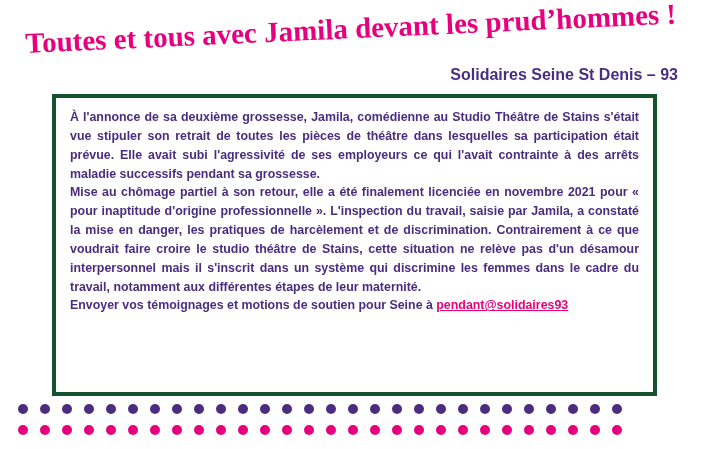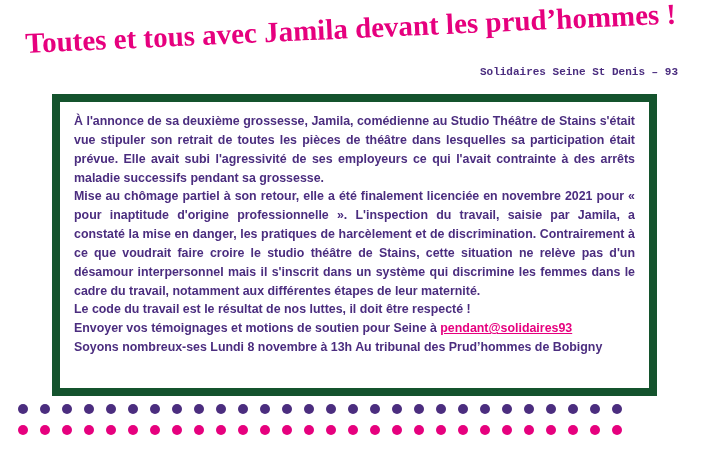--- a/index.html
+++ b/index.html
@@ -36,35 +36,35 @@
     letter-spacing: 0px;
     transform: rotate(-2.6deg);
     transform-origin: left bottom;
     white-space: nowrap;
     line-height: 1.05;
   }
   .subtitle {
     position: absolute;
     right: 8px;
     top: 38px;
-    font-family: Liberation Mono, monospace;
-    font-size: 11px;
+    font-family: Liberation Sans, sans-serif;
+    font-size: 16px;
     font-weight: bold;
     color: #4b2d7f;
     white-space: nowrap;
   }
 
   
   .frame {
     position: absolute;
     left: 52px;
     top: 94px;
     width: 605px;
     height: 302px;
-    border: 8px solid #14532d;
+    border: 4px solid #14532d;
     background: #ffffff;
     box-sizing: border-box;
     padding: 10px 14px 8px 14px;
   }
   .frame p {
     margin: 0;
     color: #4b2d7f;
     font-size: 12.4px;
     line-height: 1.52;
     text-align: justify;
@@ -118,26 +118,22 @@
 <div class="poster">
 
   <div class="title-block">
     <div class="title">Toutes et tous avec Jamila devant les prud’hommes !</div>
     <div class="subtitle">Solidaires Seine St Denis – 93</div>
   </div>
 
   <div class="frame">
     <p class="j">À l'annonce de sa deuxième grossesse, Jamila, comédienne au Studio Théâtre de Stains s'était vue stipuler son retrait de toutes les pièces de théâtre dans lesquelles sa participation était prévue. Elle avait subi l'agressivité de ses employeurs ce qui l'avait contrainte à des arrêts maladie successifs pendant sa grossesse.</p>
     <p class="j">Mise au chômage partiel à son retour, elle a été finalement licenciée en novembre 2021 pour « pour inaptitude d'origine professionnelle ». L'inspection du travail, saisie par Jamila, a constaté la mise en danger, les pratiques de harcèlement et de discrimination. Contrairement à ce que voudrait faire croire le studio théâtre de Stains, cette situation ne relève pas d'un désamour interpersonnel mais il s'inscrit dans un système qui discrimine les femmes dans le cadre du travail, notamment aux différentes étapes de leur maternité.</p>
-    <p class="l">Le code du travail est le résultat de nos luttes, il doit être respecté !</p>
     <p class="l">
       <span>Envoyer vos témoignages et motions de soutien pour Seine à </span><a class="link" href="#">pendant@solidaires93</a><span></span>
-    </p>
-    <p class="l">
-      <span>Soyons nombreux-ses </span><span style="font-weight:bold">Lundi 8 novembre à 13h</span><span> Au tribunal des Prud’hommes de Bobigny</span>
     </p>
   </div>
 
   <div class="dots dots-bottom" id="dots-bottom">
       <div class="dot-row">
         <span class="dot purple"></span>
         <span class="dot purple"></span>
         <span class="dot purple"></span>
         <span class="dot purple"></span>
         <span class="dot purple"></span>

